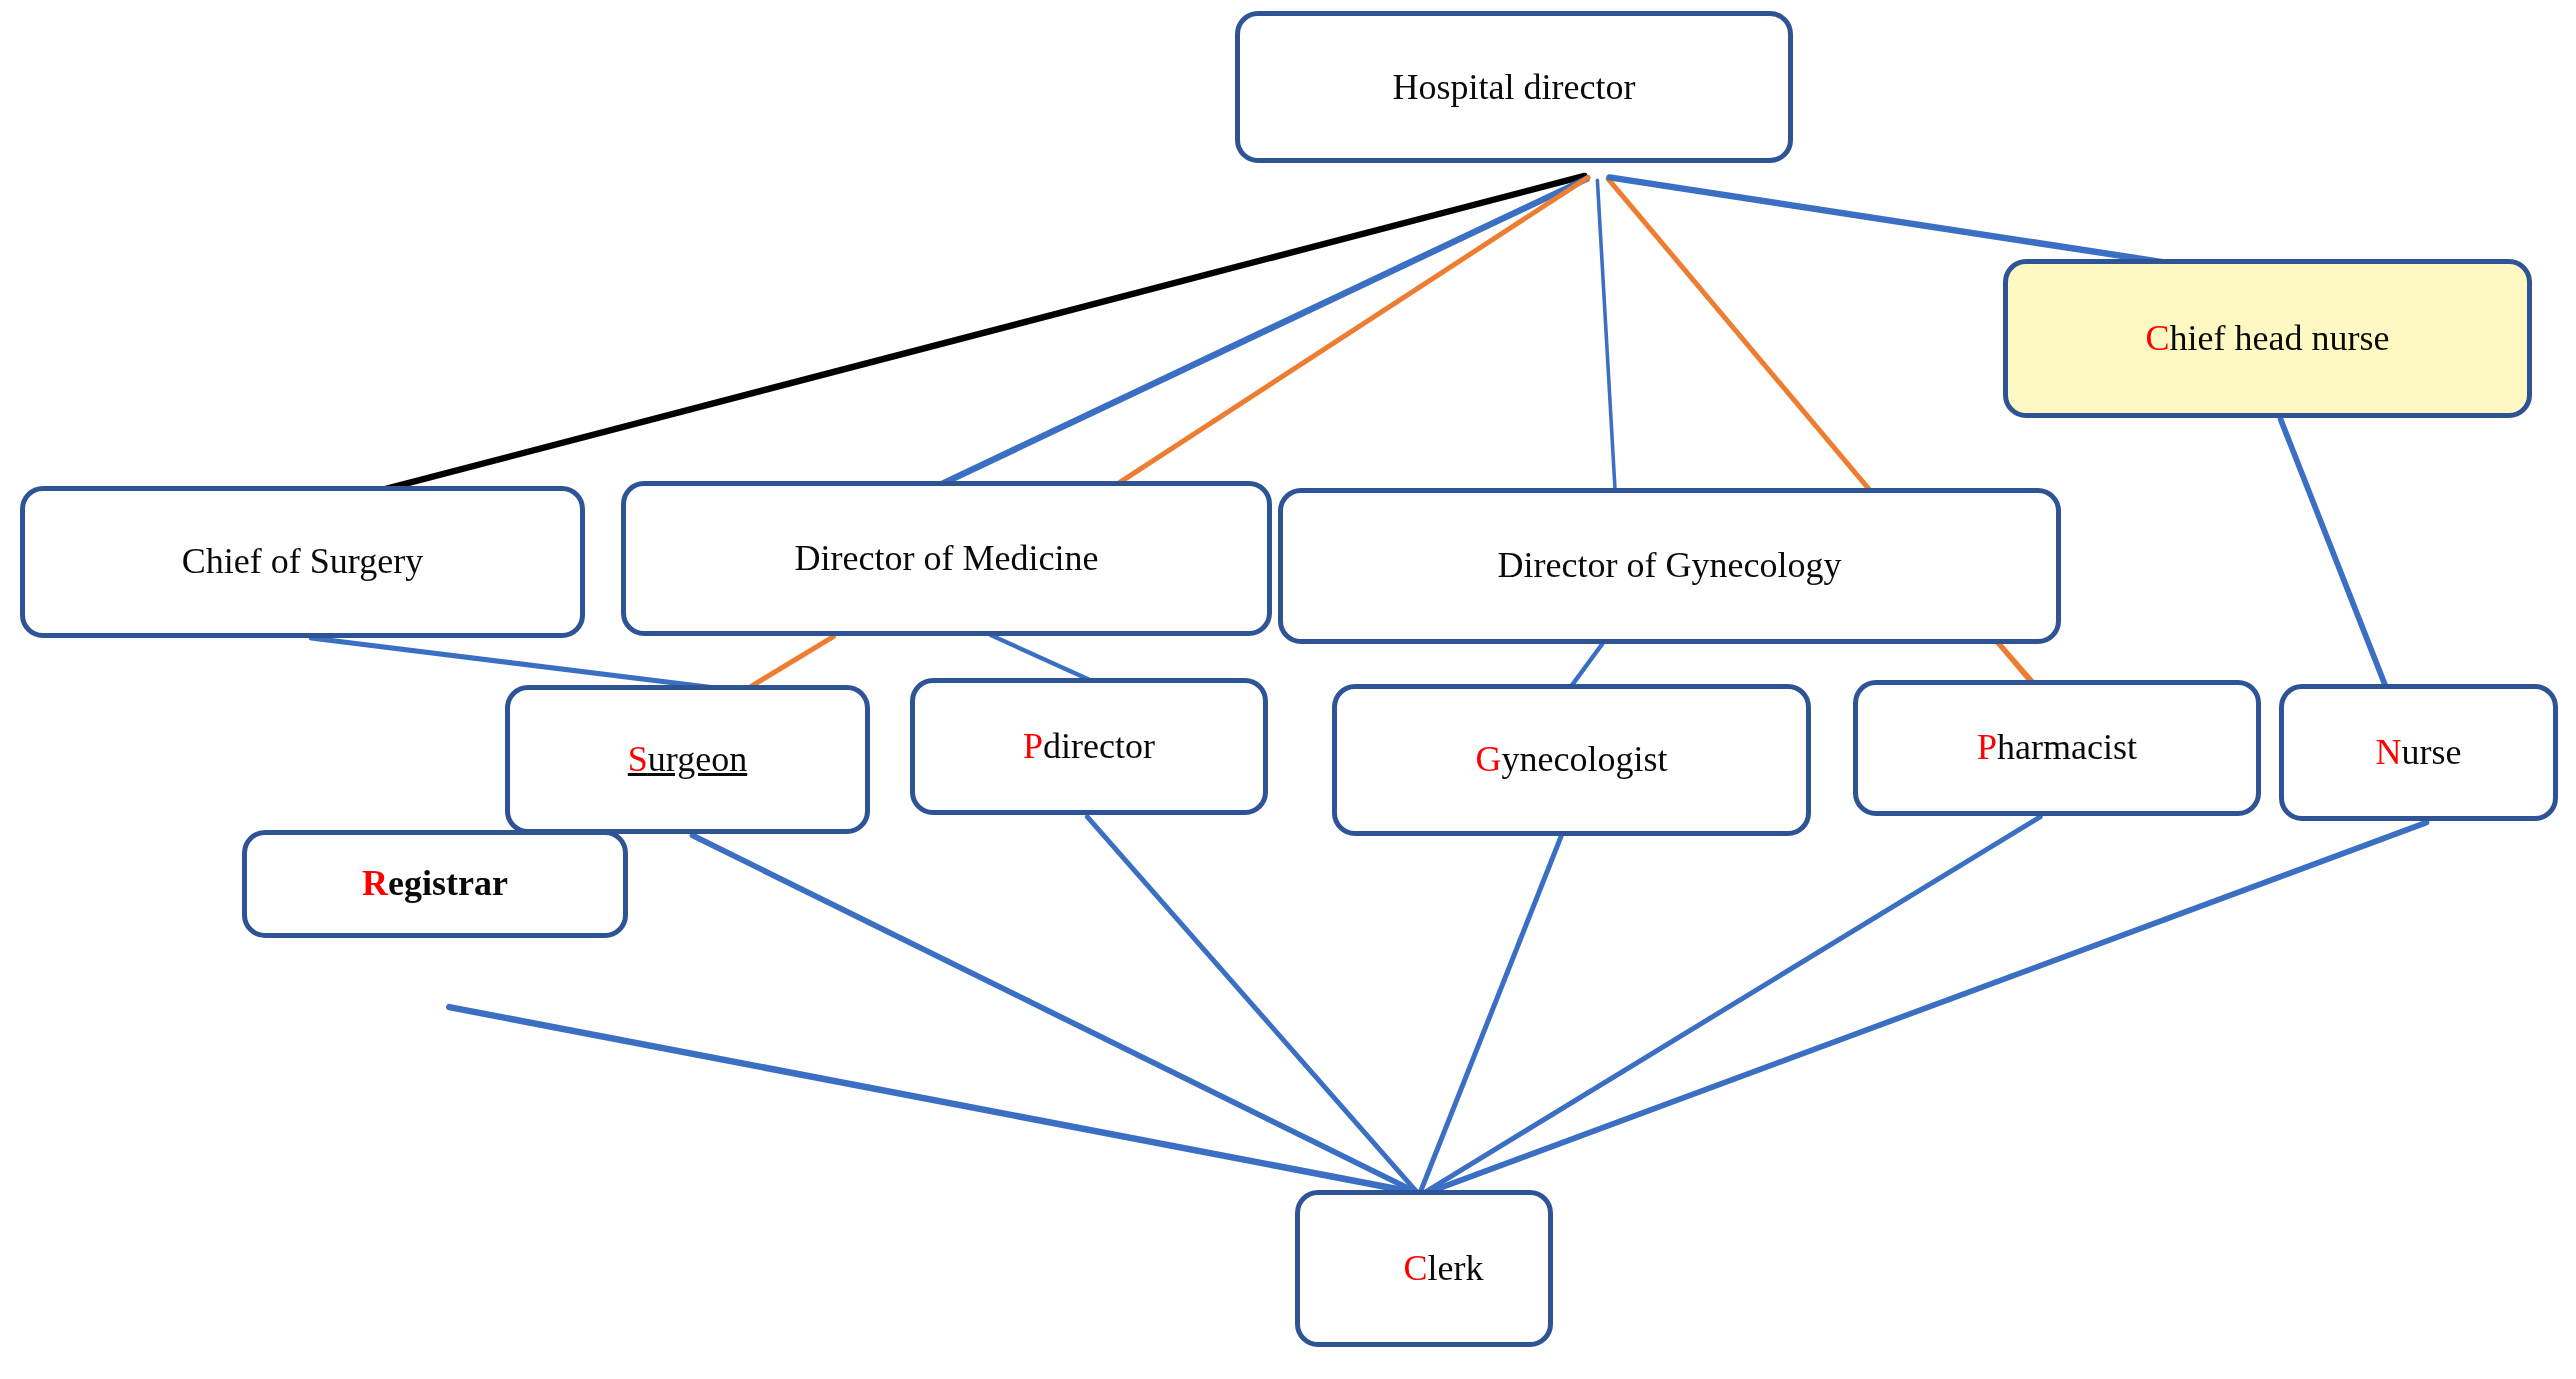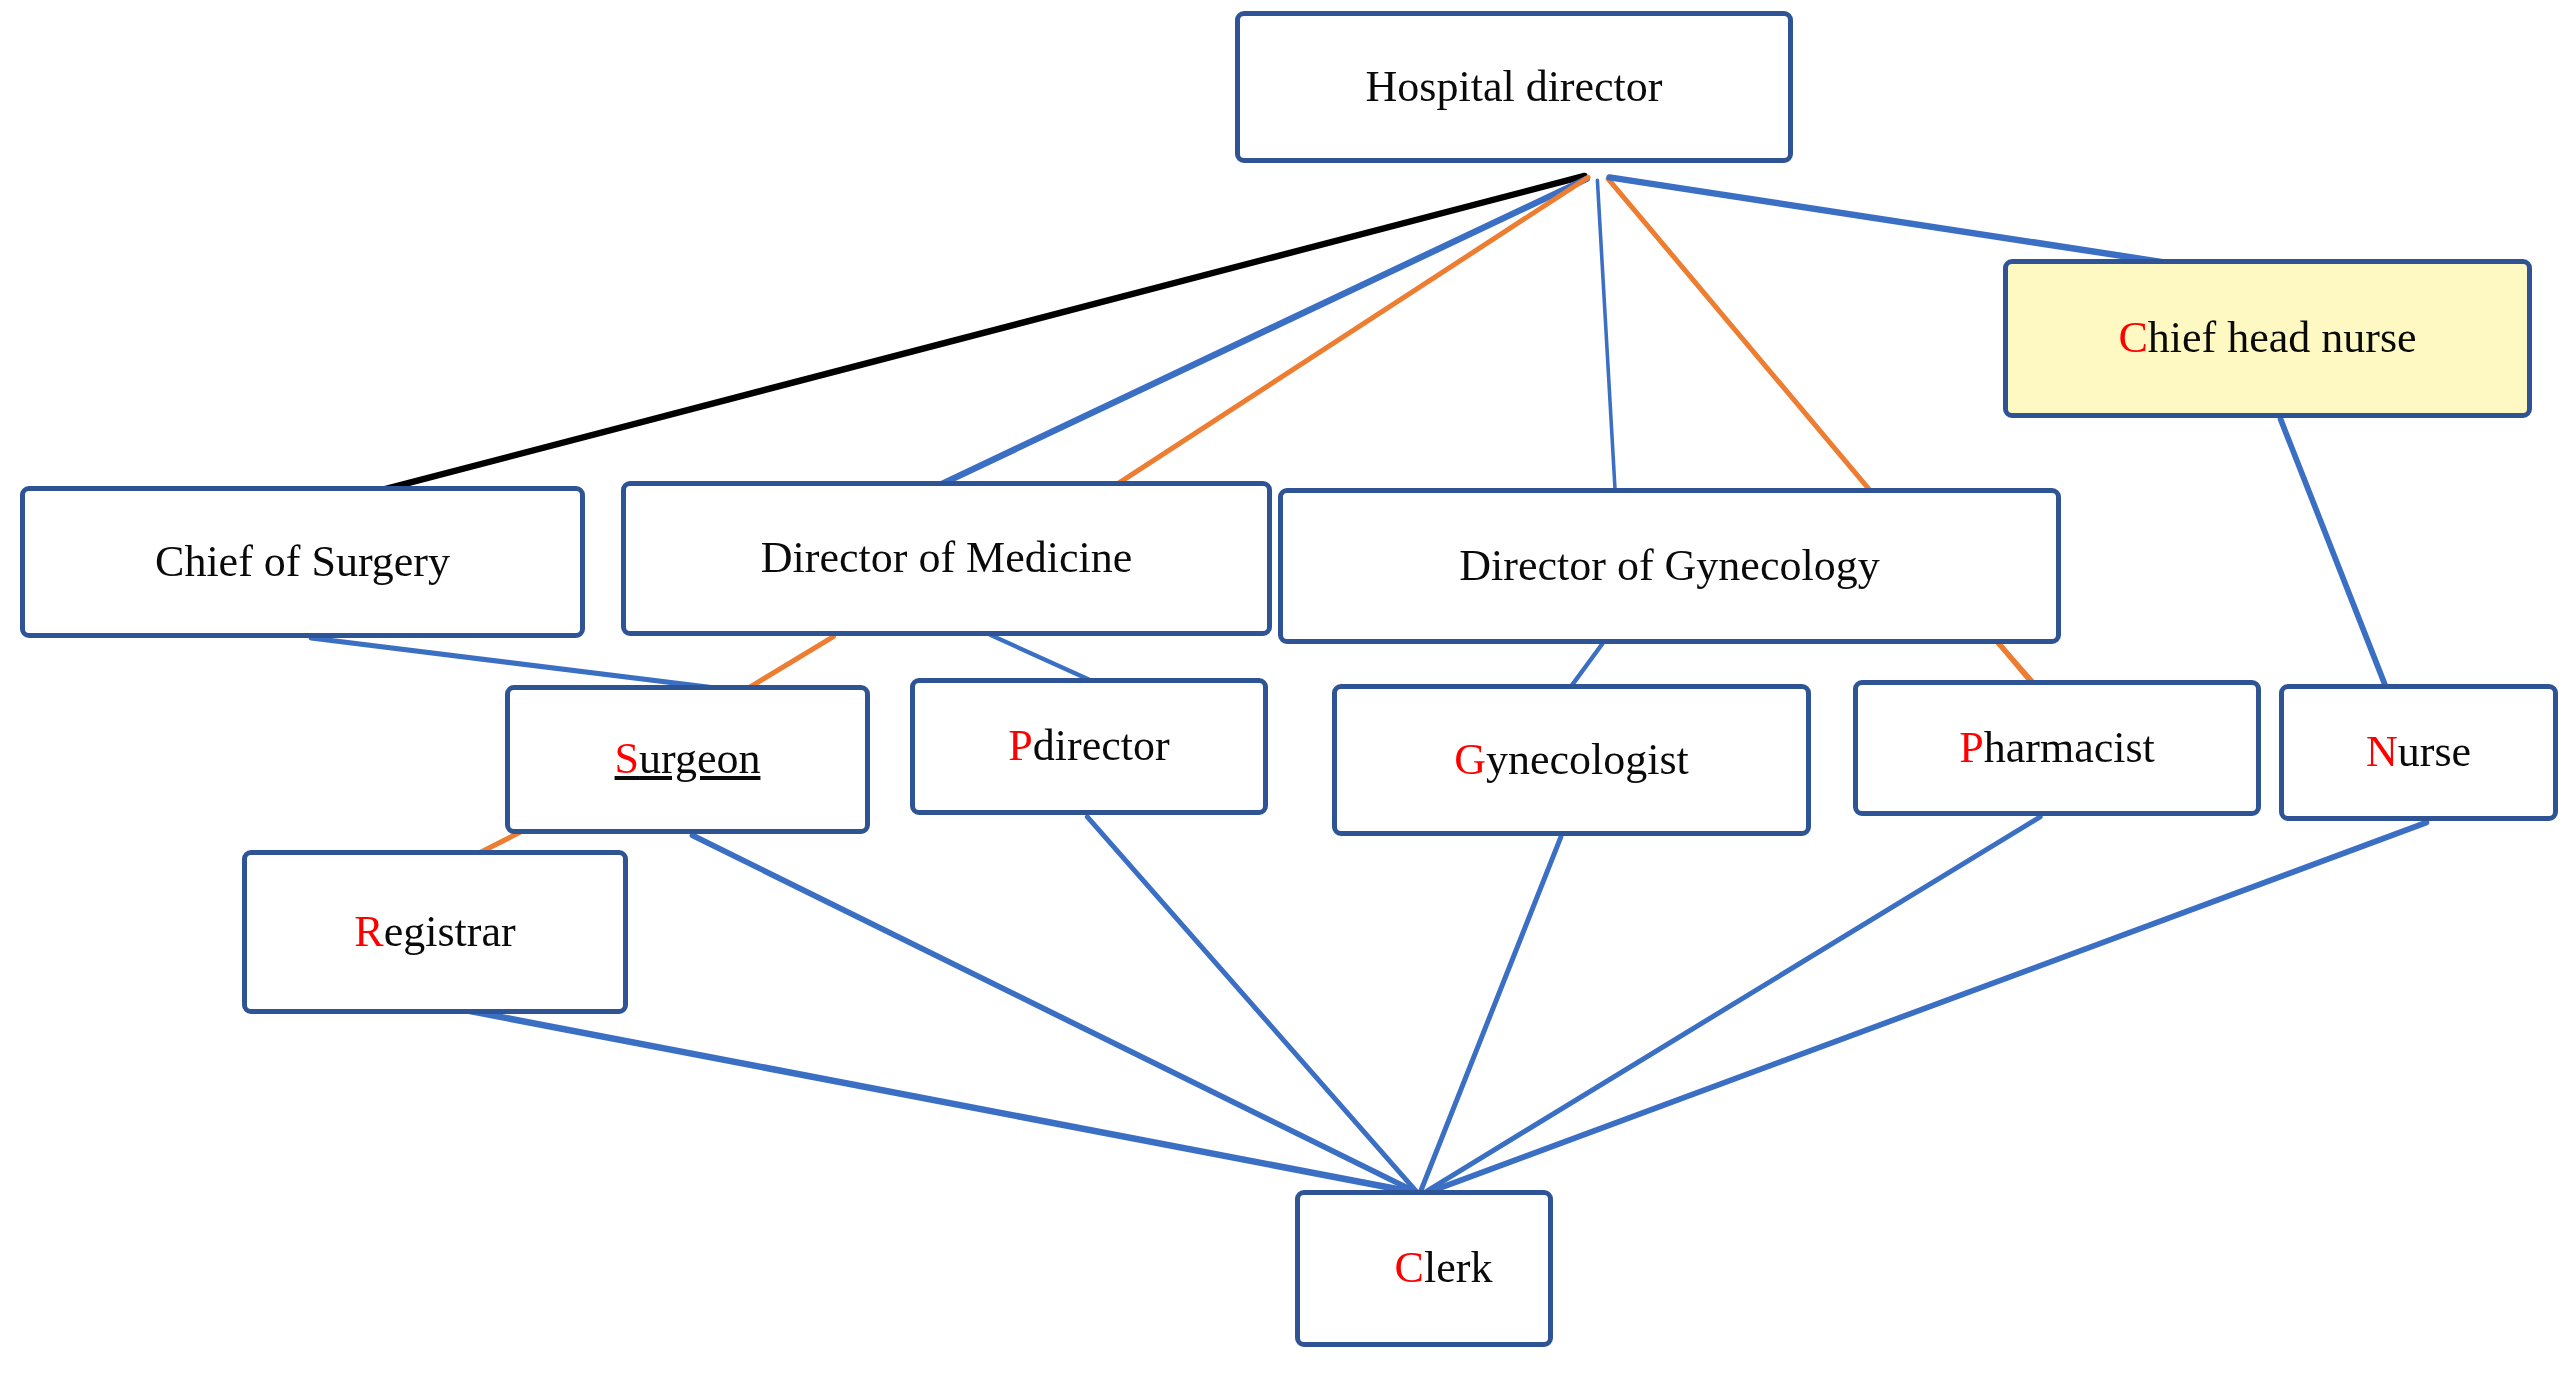--- a/index.html
+++ b/index.html
@@ -22,28 +22,28 @@
     top: 0;
     width: 2576px;
     height: 1379px;
     pointer-events: none;
   }
   .node {
     position: absolute;
     box-sizing: border-box;
     background: #ffffff;
     border: 5.7px solid #2E5496;
-    border-radius: 9px;
+    border-radius: 23px;
     display: flex;
     align-items: center;
     justify-content: center;
     text-align: center;
     color: #0a0a0a;
     font-family: "Liberation Serif", "DejaVu Serif", serif;
-    font-size: 44px;
+    font-size: 36px;
     line-height: 1.1;
     white-space: nowrap;
     z-index: 5;
   }
   .node .initial {
     color: #FF0000;
   }
 </style>
 </head>
 <body>
@@ -94,21 +94,21 @@
       </div>
       <div class="node" style="left: 1332px; top: 684px; width: 479px; height: 152px; border-color: rgb(46, 84, 150); background: rgb(255, 255, 255); text-align: center;">
         <span><span class="initial" style="color: rgb(255, 0, 0);">G</span><span>ynecologist</span></span>
       </div>
       <div class="node" style="left: 1853px; top: 680px; width: 408px; height: 136px; border-color: rgb(46, 84, 150); background: rgb(255, 255, 255);">
         <span><span class="initial" style="color: rgb(255, 0, 0);">P</span><span>harmacist</span></span>
       </div>
       <div class="node" style="left: 2279px; top: 684px; width: 279px; height: 137px; border-color: rgb(46, 84, 150); background: rgb(255, 255, 255);">
         <span><span class="initial" style="color: rgb(255, 0, 0);">N</span><span>urse</span></span>
       </div>
-      <div class="node" style="left: 242px; top: 850px; width: 386px; height: 164px; border-color: rgb(46, 84, 150); background: rgb(255, 255, 255);">
+      <div class="node" style="left: 242px; top: 830px; width: 386px; height: 108px; border-color: rgb(46, 84, 150); background: rgb(255, 255, 255); font-weight: bold;">
         <span><span class="initial" style="color: rgb(255, 0, 0);">R</span><span>egistrar</span></span>
       </div>
       <div class="node" style="left: 1295px; top: 1190px; width: 258px; height: 157px; border-color: rgb(46, 84, 150); background: rgb(255, 255, 255); padding-left: 39px;">
         <span><span class="initial" style="color: rgb(255, 0, 0);">C</span><span>lerk</span></span>
       </div>
     </div>
 </div>
 
 
 </body></html>

